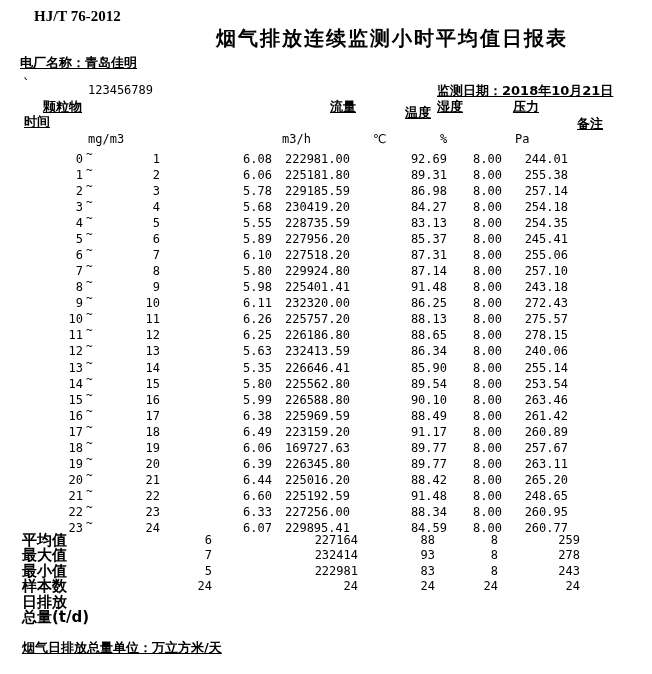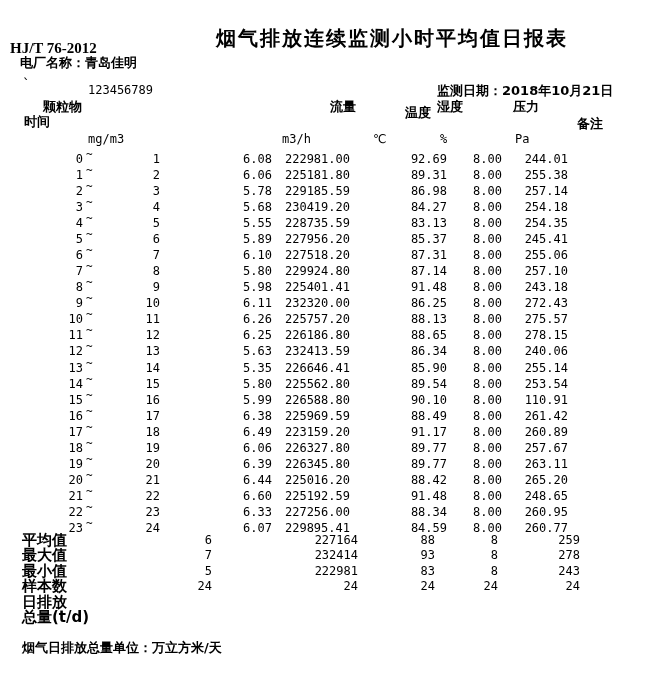--- a/index.html
+++ b/index.html
@@ -3,21 +3,21 @@
 <meta charset="utf-8">
 <style>
   * { margin:0; padding:0; box-sizing:border-box; }
   html,body { background:#fff; }
   body {
     width:652px; height:674px; position:relative;
     font-family:"DejaVu Sans", sans-serif; color:#000;
     overflow:hidden;
   }
   .abs { position:absolute; white-space:nowrap; }
-  .cjk-b { font-weight:bold; font-size:13px; line-height:14px; }
+  .cjk-b { font-weight:bold; font-size:13px; line-height:14px;text-decoration:underline; }
   .num { font-family:"DejaVu Sans Mono","Liberation Mono",monospace; font-size:12px; line-height:13px; }
   .title {
     font-weight:bold; font-size:20px; letter-spacing:2px; line-height:22px;
   }
   .hj-code { font-family:"Liberation Serif",serif; font-weight:bold; font-size:15px; }
   
   .row { position:absolute; left:0; width:652px; height:16px; }
   .cell {
     position:absolute; top:1px; text-align:right;
     font-family:"DejaVu Sans Mono","Liberation Mono",monospace; font-size:12px; line-height:13px;
@@ -35,21 +35,21 @@
   .slabel { position:absolute; left:22px; top:0; font-weight:bold; font-size:15px; line-height:14px; white-space:nowrap; }
   .s-conc  { left:152px; width:60px; }
   .s-flow  { left:270px; width:88px; }
   .s-temp  { left:375px; width:60px; }
   .s-hum   { left:448px; width:50px; }
   .s-press { left:510px; width:70px; }
 </style>
 </head>
 <body>
 
-<div class="abs hj-code" style="left:10px; top:8px;margin-top:32px;">HJ/T 76-2012</div>
+<div class="abs hj-code" style="left:34px; top:8px;">HJ/T 76-2012</div>
 
 <div class="abs title" style="left:216px; top:27px;">烟气排放连续监测小时平均值日报表</div>
 
 <div class="abs cjk-b" style="left:20px; top:56px;">电厂名称：青岛佳明</div>
 
 <div class="abs num" style="left:22px; top:78px; font-size:14px;">`</div>
 
 <div class="abs num" style="left:88px; top:84px;">123456789</div>
 
 <div class="abs cjk-b" style="left:437px; top:84px;">监测日期：2018年10月21日</div>
@@ -220,21 +220,21 @@
     <span class="cell c-press">253.54</span>
   </div>
     <div class="row" style="top: 393px;">
     <span class="cell c-start">15</span>
     <span class="cell c-tilde">~</span>
     <span class="cell c-end">16</span>
     <span class="cell c-conc">5.99</span>
     <span class="cell c-flow">226588.80</span>
     <span class="cell c-temp">90.10</span>
     <span class="cell c-hum">8.00</span>
-    <span class="cell c-press">110.91</span>
+    <span class="cell c-press">263.46</span>
   </div>
     <div class="row" style="top: 409px;">
     <span class="cell c-start">16</span>
     <span class="cell c-tilde">~</span>
     <span class="cell c-end">17</span>
     <span class="cell c-conc">6.38</span>
     <span class="cell c-flow">225969.59</span>
     <span class="cell c-temp">88.49</span>
     <span class="cell c-hum">8.00</span>
     <span class="cell c-press">261.42</span>
@@ -247,21 +247,21 @@
     <span class="cell c-flow">223159.20</span>
     <span class="cell c-temp">91.17</span>
     <span class="cell c-hum">8.00</span>
     <span class="cell c-press">260.89</span>
   </div>
     <div class="row" style="top: 441px;">
     <span class="cell c-start">18</span>
     <span class="cell c-tilde">~</span>
     <span class="cell c-end">19</span>
     <span class="cell c-conc">6.06</span>
-    <span class="cell c-flow">226327.80</span>
+    <span class="cell c-flow">169727.63</span>
     <span class="cell c-temp">89.77</span>
     <span class="cell c-hum">8.00</span>
     <span class="cell c-press">257.67</span>
   </div>
     <div class="row" style="top: 457px;">
     <span class="cell c-start">19</span>
     <span class="cell c-tilde">~</span>
     <span class="cell c-end">20</span>
     <span class="cell c-conc">6.39</span>
     <span class="cell c-flow">226345.80</span>

